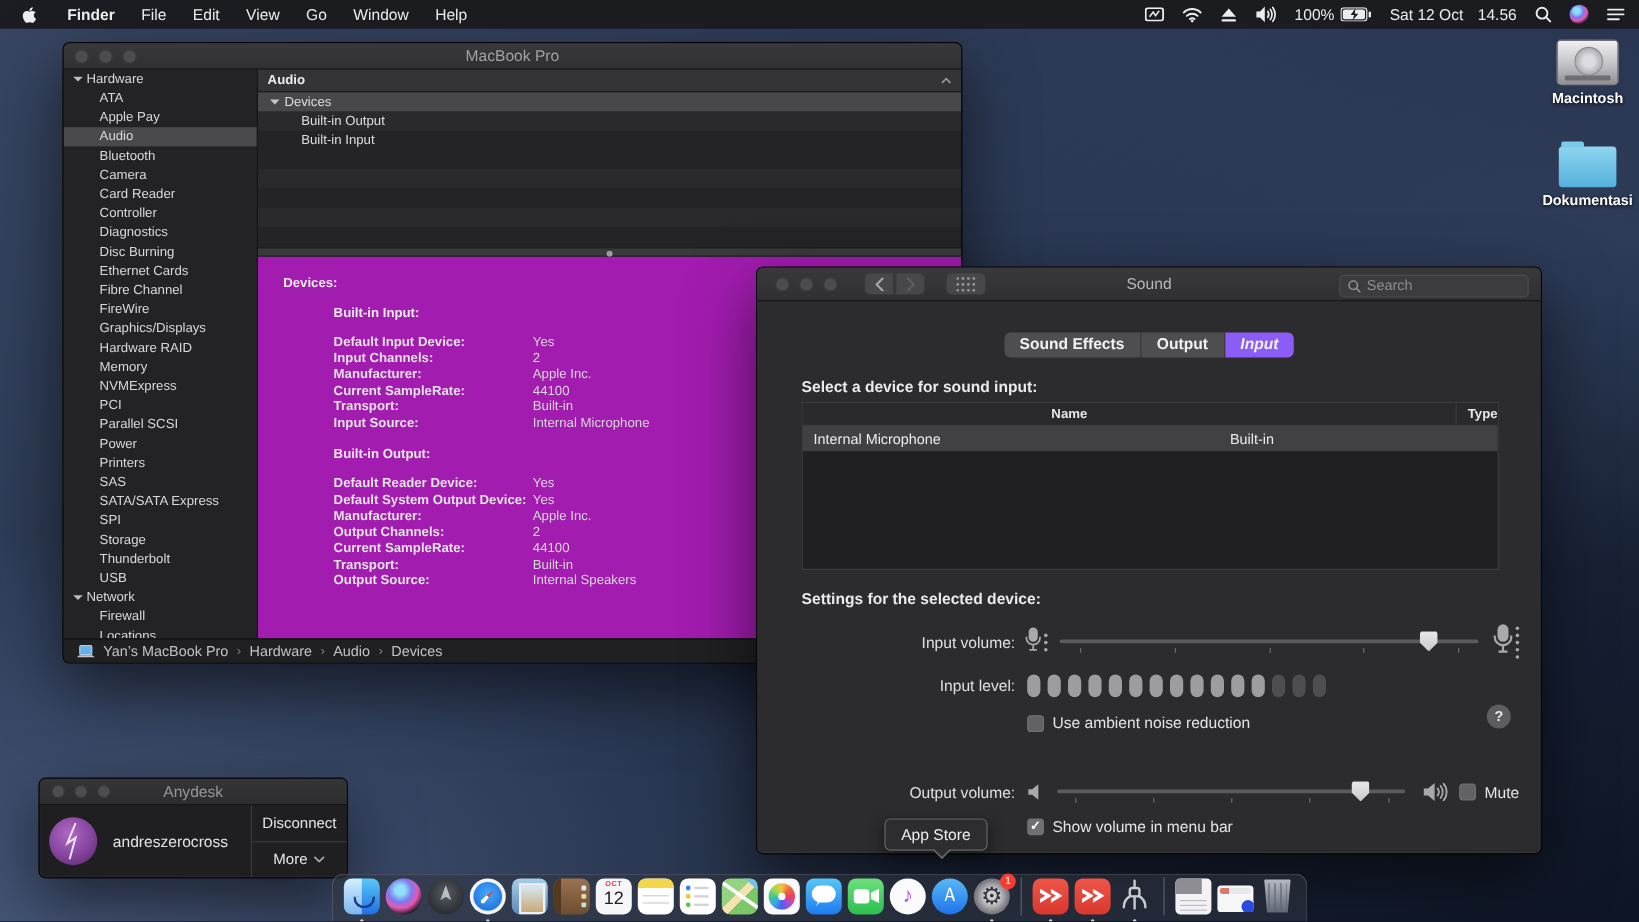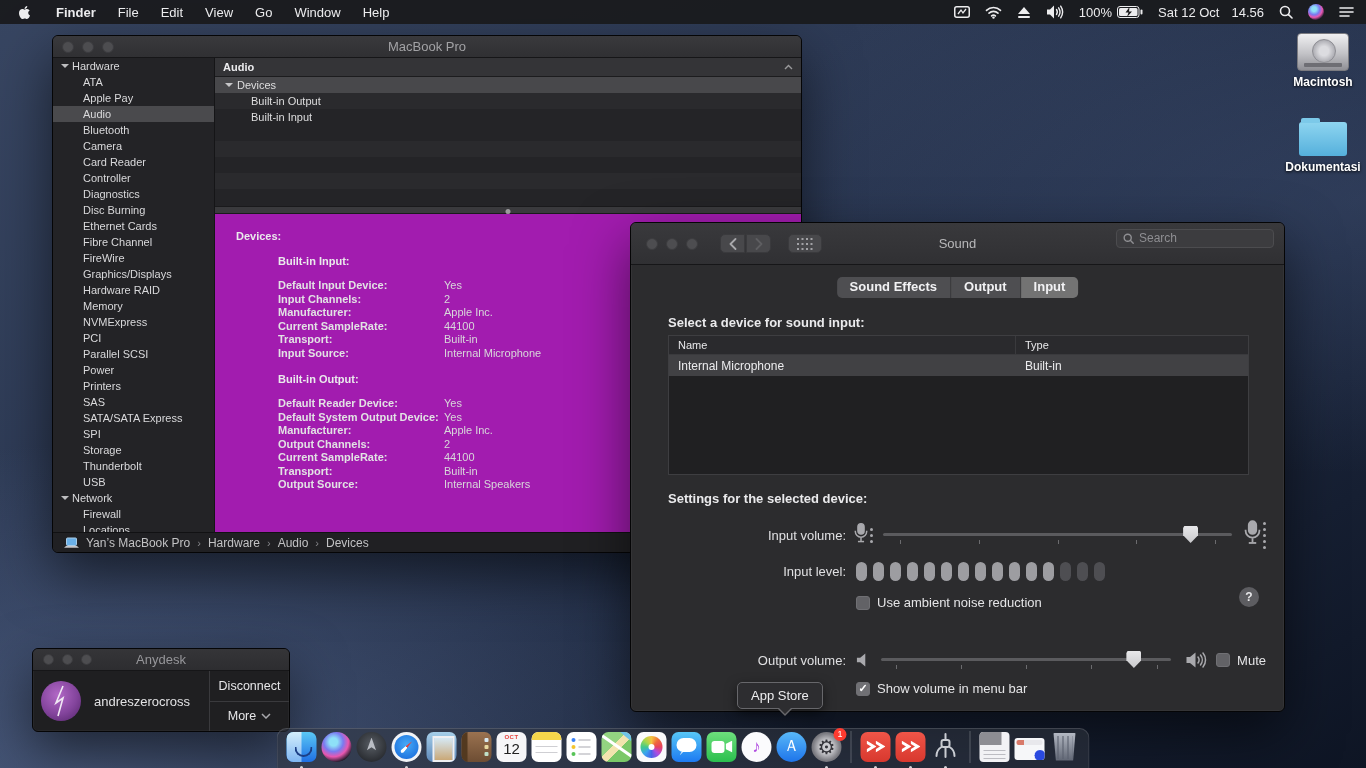--- a/index.html
+++ b/index.html
@@ -69,44 +69,44 @@
   .si-kv { display:flex; line-height:13.5px; }
   .si-kv .k { width:166px; font-weight:bold; color:#e2e2e4; flex:none; }
   .si-kv .v { color:#d8d8da; }
   .si-bottombar { position:absolute; bottom:0; left:0; right:0; height:20px; background:#202023;
     border-top:1px solid #111113; display:flex; align-items:center; padding:0 10px; gap:6px; }
   .si-crumbs { display:flex; align-items:center; gap:7px; font-size:12px; color:#c2c2c4; }
   .si-crumbs .sep { color:#85858a; font-size:11px; }
 
   
   .sound { left:630px; top:222px; width:655px; height:490px; z-index:5; background:#2c2c2e; }
-  .sound .titlebar { height:42px; padding-left:15px;align-items:center; }
+  .sound .titlebar { height:28px; padding-left:15px;align-items:center; }
   .snd-nav { display:flex; margin-left:22px; gap:1px; }
   .snd-navbtn { width:25px; height:19px; background:#48484b; border:1px solid #3a3a3d;
     display:flex; align-items:center; justify-content:center; color:#a8a8ab; }
   .snd-navbtn.back { border-radius:5px 0 0 5px; }
   .snd-navbtn.fwd { border-radius:0 5px 5px 0; color:#5e5e61; }
   .snd-grid { margin-left:17px; width:34px; height:19px; background:#48484b; border:1px solid #3a3a3d;
     border-radius:5px; display:flex; align-items:center; justify-content:center; }
   .snd-search { position:absolute; right:10px; top:5.5px; width:158px; height:19px; background:#3c3c3f;
     border:1px solid #4c4c4f; border-radius:4px; display:flex; align-items:center; padding:0 6px; gap:5px; }
   .snd-search input { flex:1; min-width:0; background:transparent; border:none; outline:none;
     color:#d8d8da; font-size:12px; font-family:inherit; }
   .snd-search input::placeholder { color:#8e8e92; }
   .snd-tabs { position:absolute; top:54px; left:50%; transform:translateX(-50%); display:flex; }
   .snd-tab { height:21px; line-height:20px; padding:0 13px; background:#4e4e51; color:#f2f2f4;
     font-size:13px; font-weight:bold; border-right:1px solid #3b3b3e; }
   .snd-tab:first-child { border-radius:5px 0 0 5px; }
   .snd-tab:last-child { border-radius:0 5px 5px 0; border-right:none; }
-  .snd-tab.sel { background:#737373; }
+  .snd-tab.sel { background:#8b5cf6;font-style:italic; }
   .snd-label { position:absolute; font-size:13px; font-weight:bold; color:#eaeaec; }
   .snd-table { position:absolute; left:37px; top:112px; width:581px; height:140px;
     background:#202022; border:1px solid #3e3e41; }
   .snd-th { display:flex; height:19px; background:#2a2a2d; border-bottom:1px solid #3a3a3d;
-    font-size:11px; font-weight:normal; color:#e8e8ea; }
+    font-size:11px; font-weight:bold; color:#e8e8ea;justify-content:flex-end; }
   .snd-th .c1 { width:347px; padding:3px 0 0 9px; border-right:1px solid #3a3a3d; }
   .snd-th .c2 { padding:3px 0 0 9px; }
   .snd-tr { display:flex; height:21px; font-size:12px; color:#ececee; align-items:center; }
   .snd-tr.sel { background:#414144; }
   .snd-tr .c1 { width:347px; padding-left:9px; }
   .snd-tr .c2 { padding-left:9px; }
   .snd-row { position:absolute; left:37px; right:18px; display:flex; align-items:center; }
   .snd-rowlabel { width:178px; text-align:right; font-size:13px; color:#e0e0e2; flex:none; }
   .slider { position:relative; height:20px; }
   .slider .track { position:absolute; top:8px; left:0; right:0; height:3px; border-radius:2px; background:#5b5b5e; }

